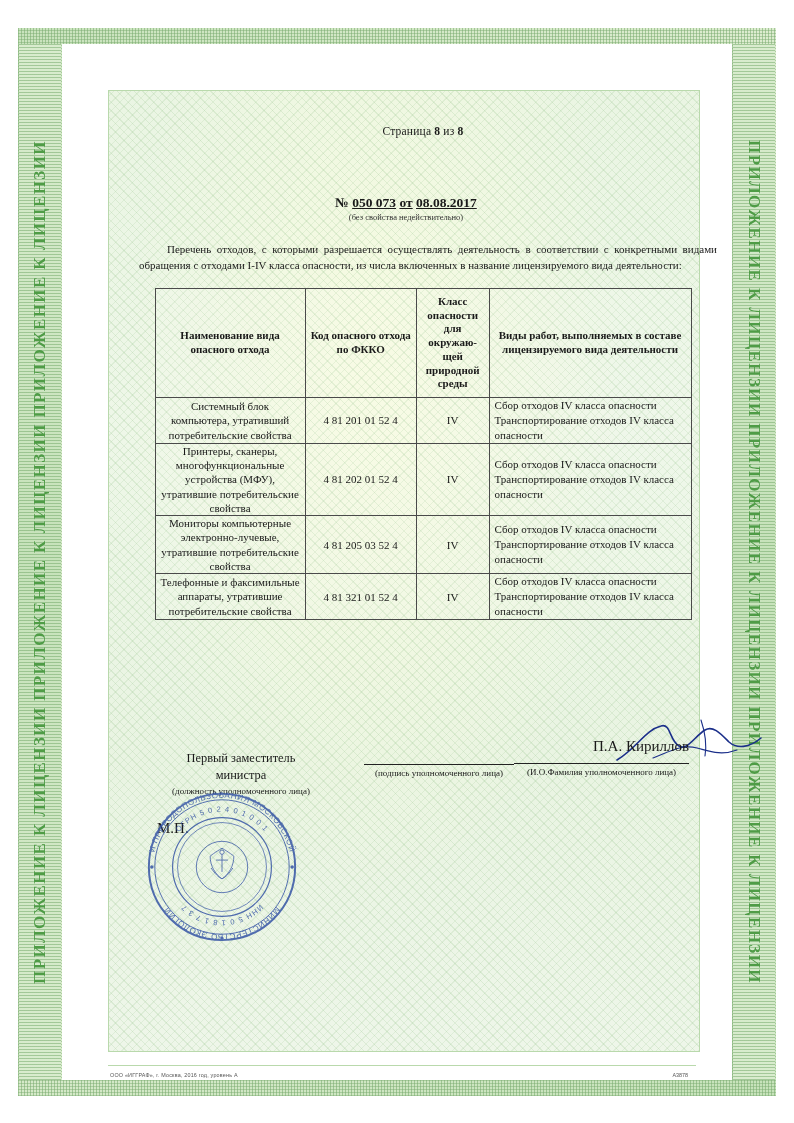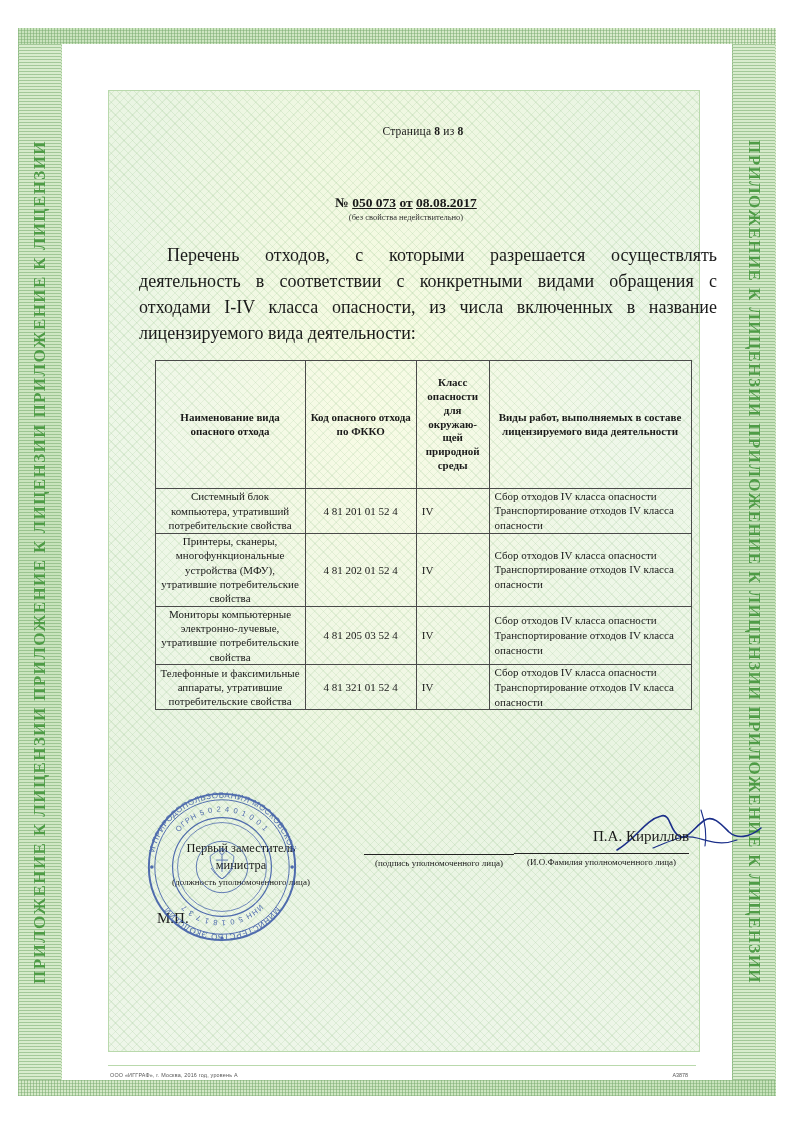--- a/index.html
+++ b/index.html
@@ -130,21 +130,21 @@
     text-decoration: underline;
   }
   .doc-number-sub {
     font-size: 8.5px;
     color: #333;
     margin-top: 1px;
   }
 
   .intro {
     margin: 20px 20px 0 30px;
-    font-size: 18px;
+    font-size: 11px;
     line-height: 1.45;
     text-align: justify;
     text-indent: 28px;
   }
 
   
   table.waste-table {
     margin: 14px auto 0 auto;
     width: 537px;
     border-collapse: collapse;
@@ -154,38 +154,38 @@
   table.waste-table td {
     border: 1px solid #4a4a4a;
     vertical-align: middle;
     font-size: 11px;
     padding: 0 5px;
   }
   table.waste-table th {
     font-weight: bold;
     text-align: center;
     line-height: 1.25;
-    padding: 15px 4px;
+    padding: 6px 4px;
   }
   .col-name  { width: 148px; }
   .col-code  { width: 108px; }
   .col-class { width: 66px; }
   .col-works { width: 215px; }
 
   td.c-name {
     text-align: center;
     line-height: 1.3;
     padding: 6px 6px;
   }
   td.c-code {
     text-align: center;
     white-space: nowrap;
   }
   td.c-class {
-    text-align: left;
+    text-align: center;
   }
   td.c-works {
     text-align: left;
     line-height: 1.35;
     padding: 6px 7px;
   }
 
   
   .sign-block {
     position: relative;

